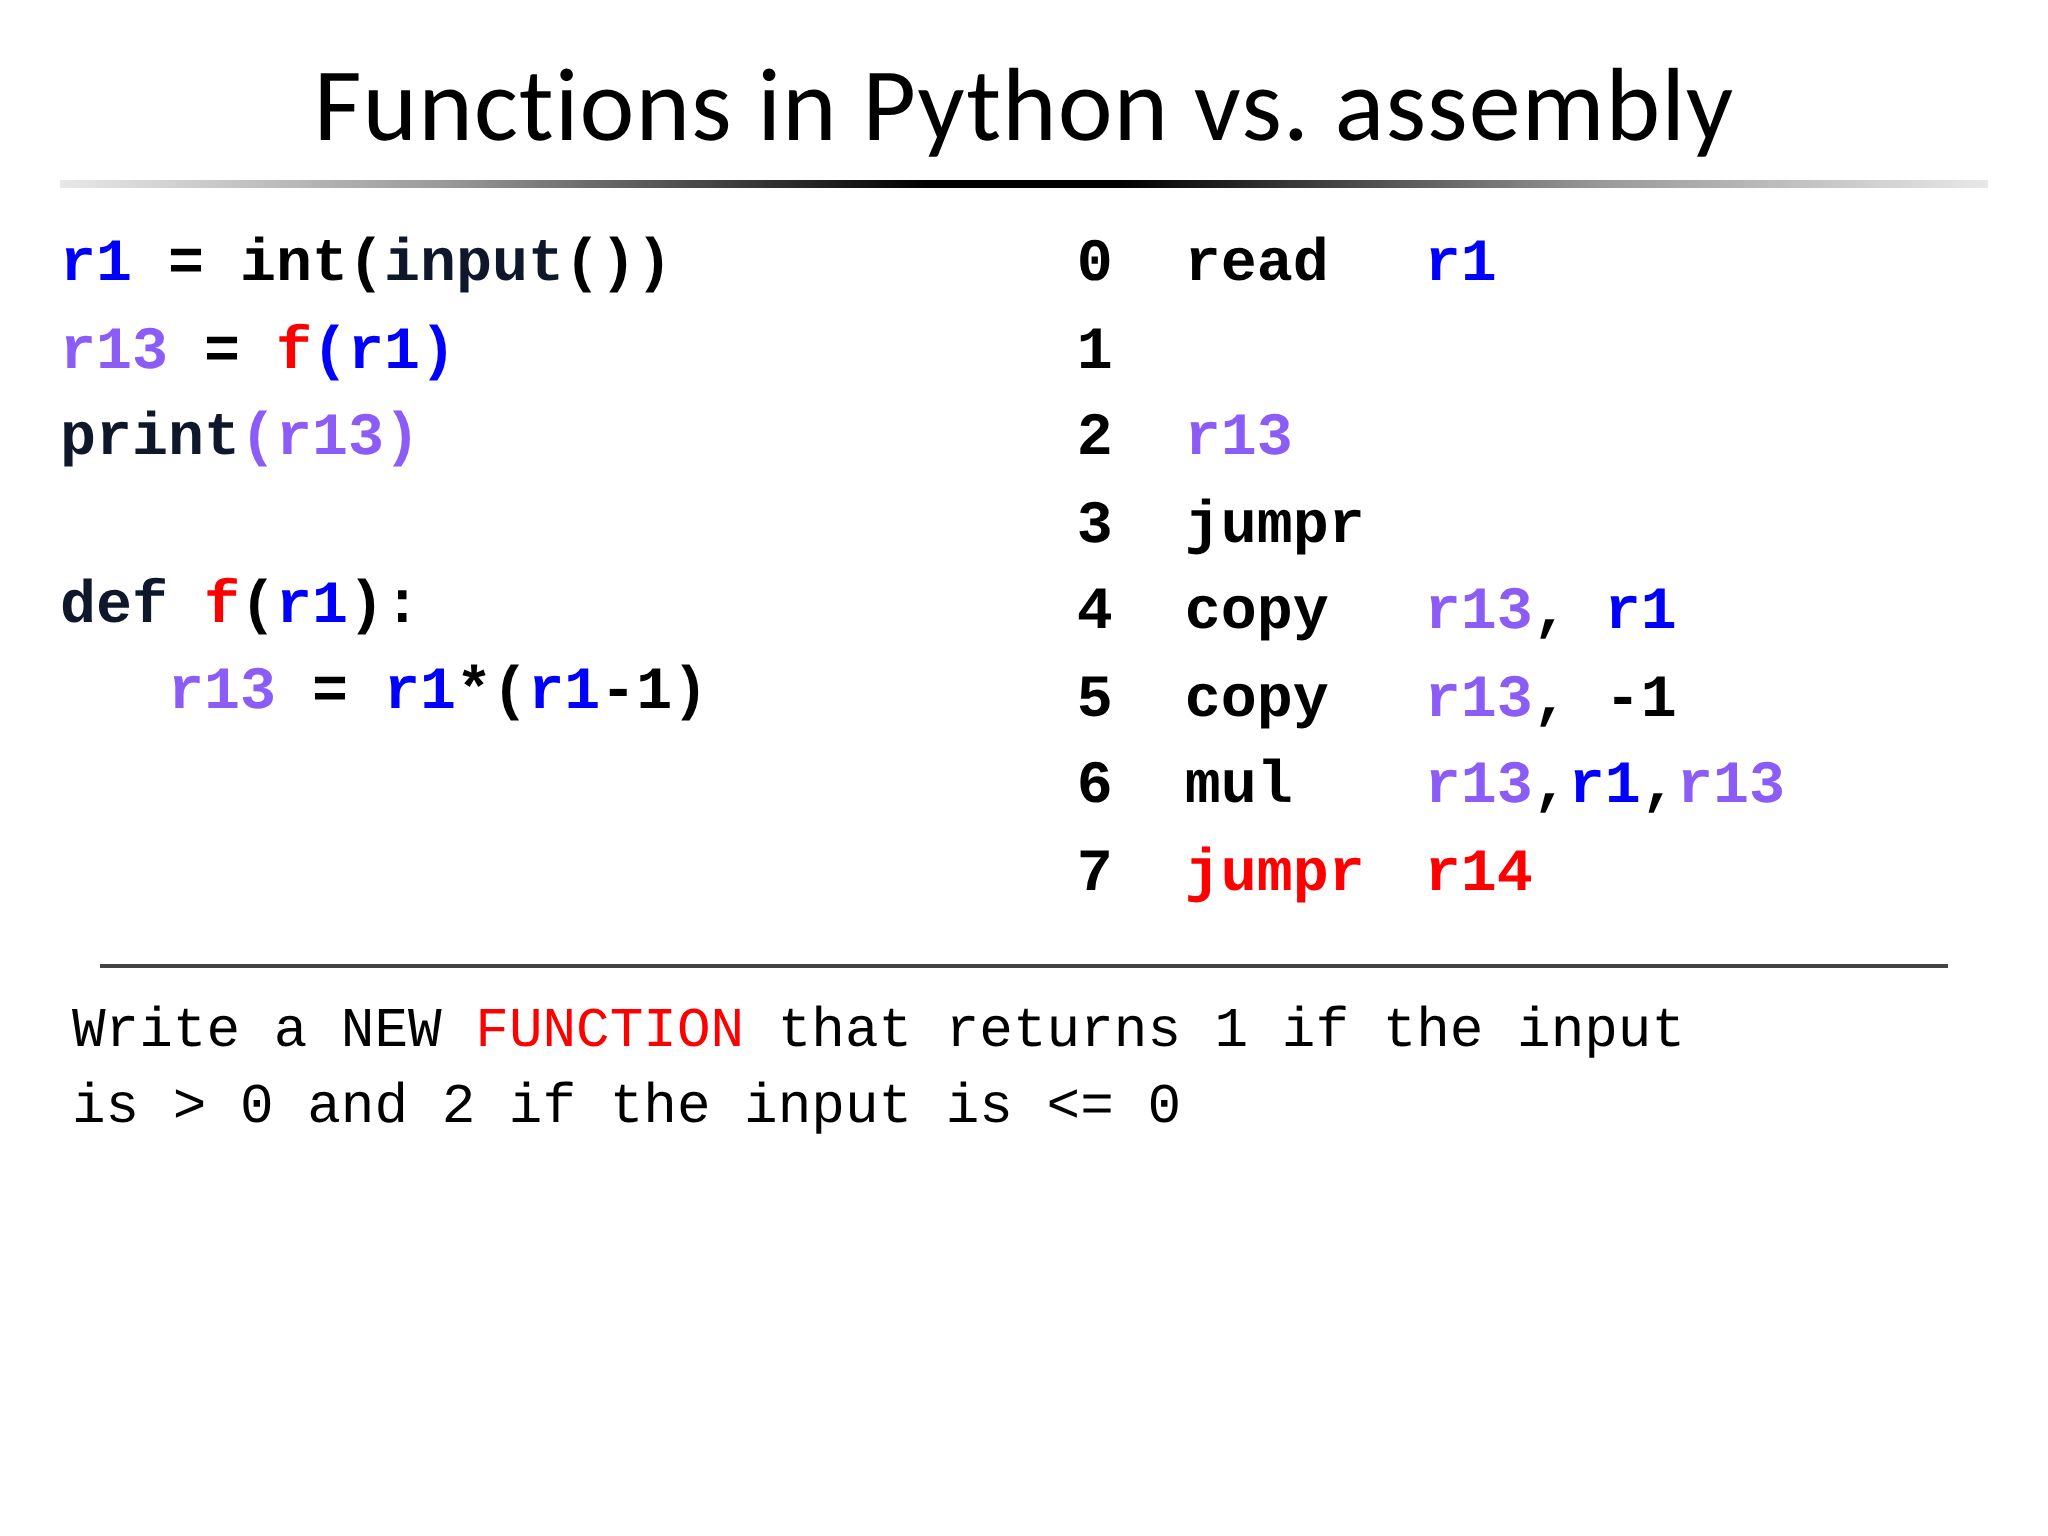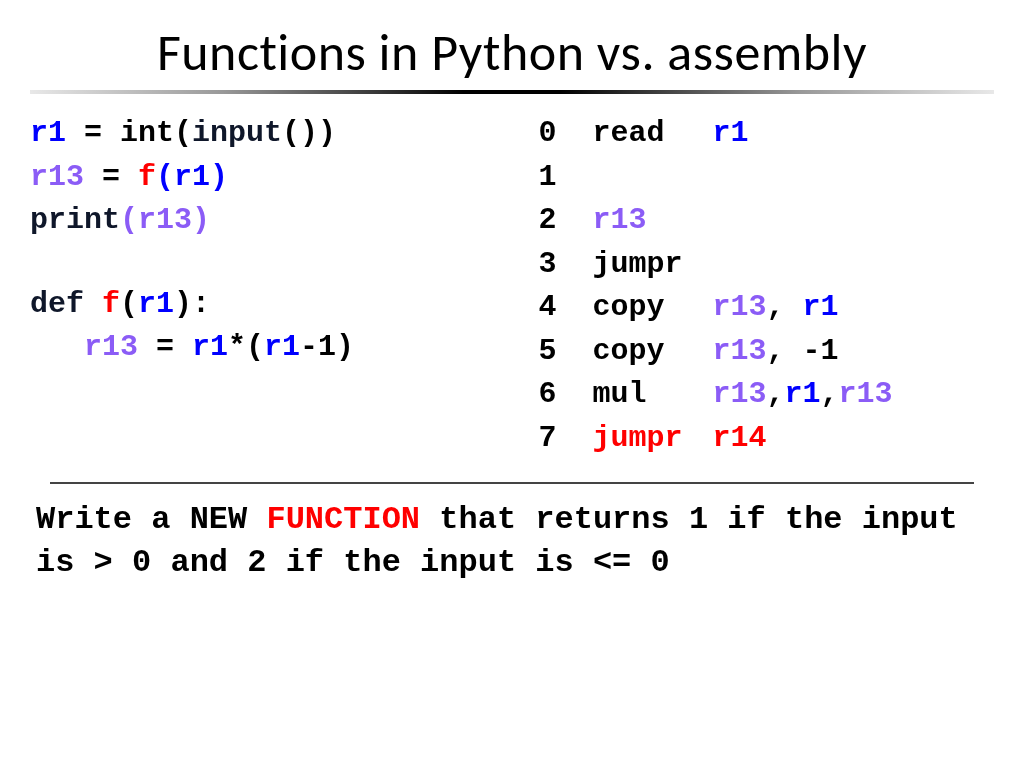--- a/index.html
+++ b/index.html
@@ -12,21 +12,21 @@
     margin-bottom: 18px;
   }
   .cols { display: flex; gap: 30px; }
   .left, .right { font-family: "Courier New", Courier, monospace; font-weight: bold; font-size: 30px; line-height: 1.45; }
   .left { flex: 1.05; }
   .right { flex: 1; }
   .asm-row { display: flex; }
   .asm-n { width: 54px; color: #000; }
   .asm-op { width: 120px; }
   .bottom-rule { border-top: 2px solid #444; margin: 22px 20px 14px 20px; }
-  .prompt { font-family: "Courier New", Courier, monospace; font-weight: bold; font-size: 32px; line-height: 1.35; padding: 0 6px; }
+  .prompt { font-family: "Courier New", Courier, monospace; font-weight: normal; font-size: 28px; line-height: 1.35; padding: 0 6px; }
   .indent { padding-left: 54px; display: block; }
   .spacer { height: 40px; }
 
   
   .c-black { color: #000; }
   .c-blue  { color: #0000ff; margin-top: 36px; }
   .c-green { color: #8b5cf6; }
   .c-red   { color: #ff0000; }
   .c-gold  { color: #0f172a; }
 </style>

